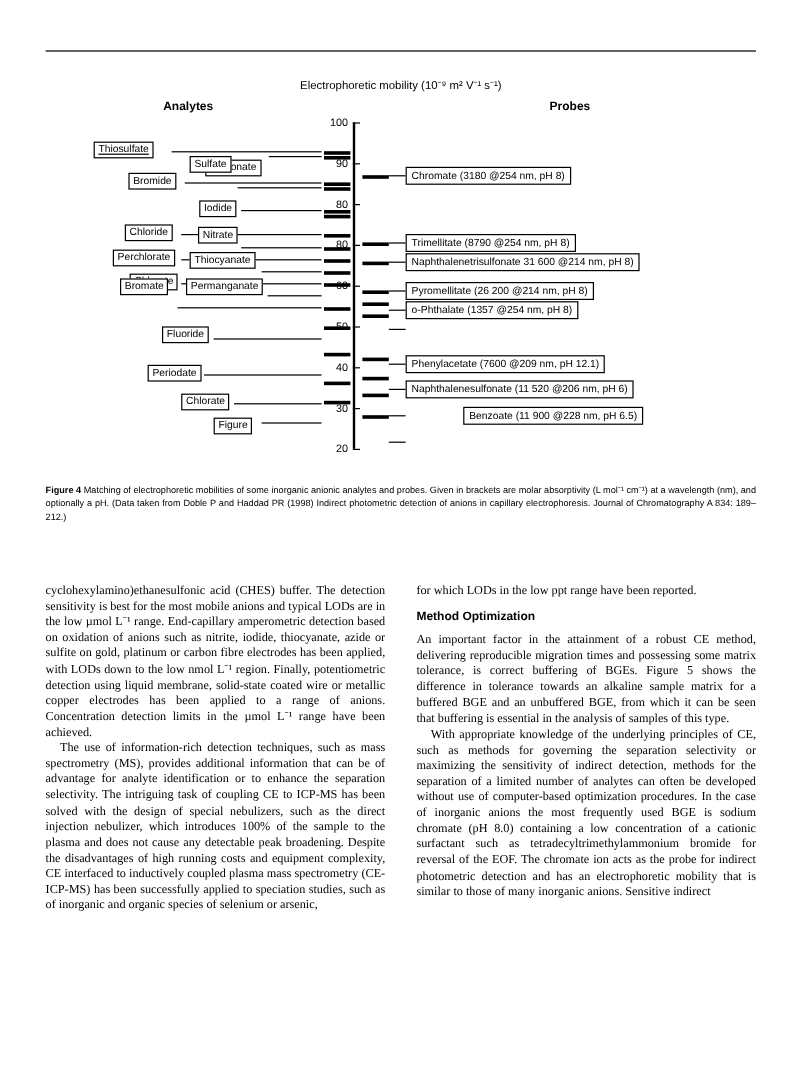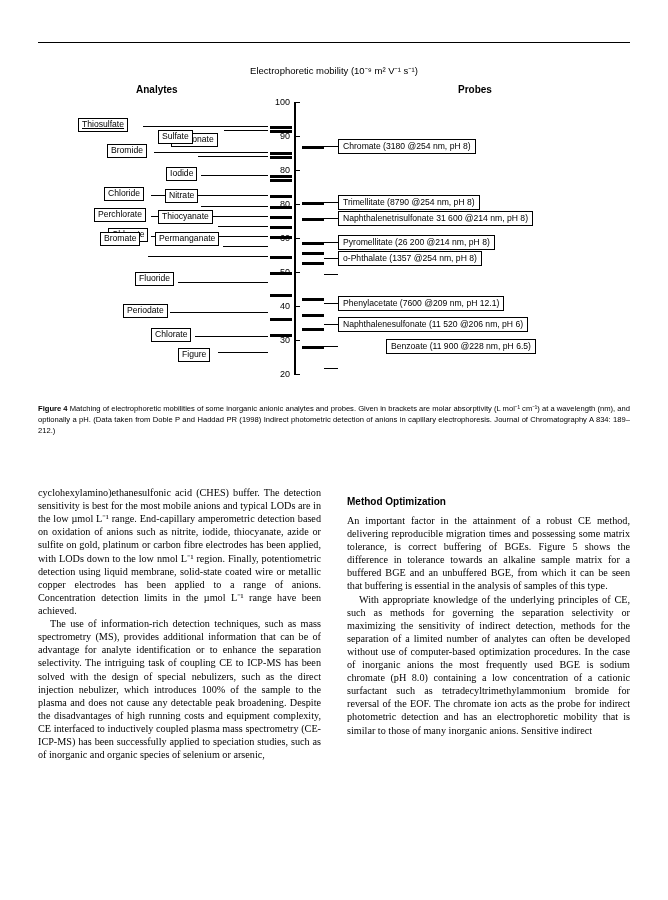--- a/index.html
+++ b/index.html
@@ -239,19 +239,20 @@
     <b>Figure 4</b>
     <span>Matching of electrophoretic mobilities of some inorganic anionic analytes and probes. Given in brackets are molar absorptivity (L mol⁻¹ cm⁻¹) at a wavelength (nm), and optionally a pH. (Data taken from Doble P and Haddad PR (1998) Indirect photometric detection of anions in capillary electrophoresis. Journal of Chromatography A 834: 189–212.)</span>
   </div>
 
   <div class="cols">
     <div class="col left">
       <p class="noind">cyclohexylamino)ethanesulfonic acid (CHES) buffer. The detection sensitivity is best for the most mobile anions and typical LODs are in the low µmol L⁻¹ range. End-capillary amperometric detection based on oxidation of anions such as nitrite, iodide, thiocyanate, azide or sulfite on gold, platinum or carbon fibre electrodes has been applied, with LODs down to the low nmol L⁻¹ region. Finally, potentiometric detection using liquid membrane, solid-state coated wire or metallic copper electrodes has been applied to a range of anions. Concentration detection limits in the µmol L⁻¹ range have been achieved.</p>
       <p>The use of information-rich detection techniques, such as mass spectrometry (MS), provides additional information that can be of advantage for analyte identification or to enhance the separation selectivity. The intriguing task of coupling CE to ICP-MS has been solved with the design of special nebulizers, such as the direct injection nebulizer, which introduces 100% of the sample to the plasma and does not cause any detectable peak broadening. Despite the disadvantages of high running costs and equipment complexity, CE interfaced to inductively coupled plasma mass spectrometry (CE-ICP-MS) has been successfully applied to speciation studies, such as of inorganic and organic species of selenium or arsenic,</p>
     </div>
     <div class="col right">
+      <p class="noind">for which LODs in the low ppt range have been reported.</p>
       <h3>Method Optimization</h3>
       <p class="noind">An important factor in the attainment of a robust CE method, delivering reproducible migration times and possessing some matrix tolerance, is correct buffering of BGEs. Figure 5 shows the difference in tolerance towards an alkaline sample matrix for a buffered BGE and an unbuffered BGE, from which it can be seen that buffering is essential in the analysis of samples of this type.</p>
       <p>With appropriate knowledge of the underlying principles of CE, such as methods for governing the separation selectivity or maximizing the sensitivity of indirect detection, methods for the separation of a limited number of analytes can often be developed without use of computer-based optimization procedures. In the case of inorganic anions the most frequently used BGE is sodium chromate (pH 8.0) containing a low concentration of a cationic surfactant such as tetradecyltrimethylammonium bromide for reversal of the EOF. The chromate ion acts as the probe for indirect photometric detection and has an electrophoretic mobility that is similar to those of many inorganic anions. Sensitive indirect</p>
     </div>
   </div>
 
 </div>
 
 </body></html>

